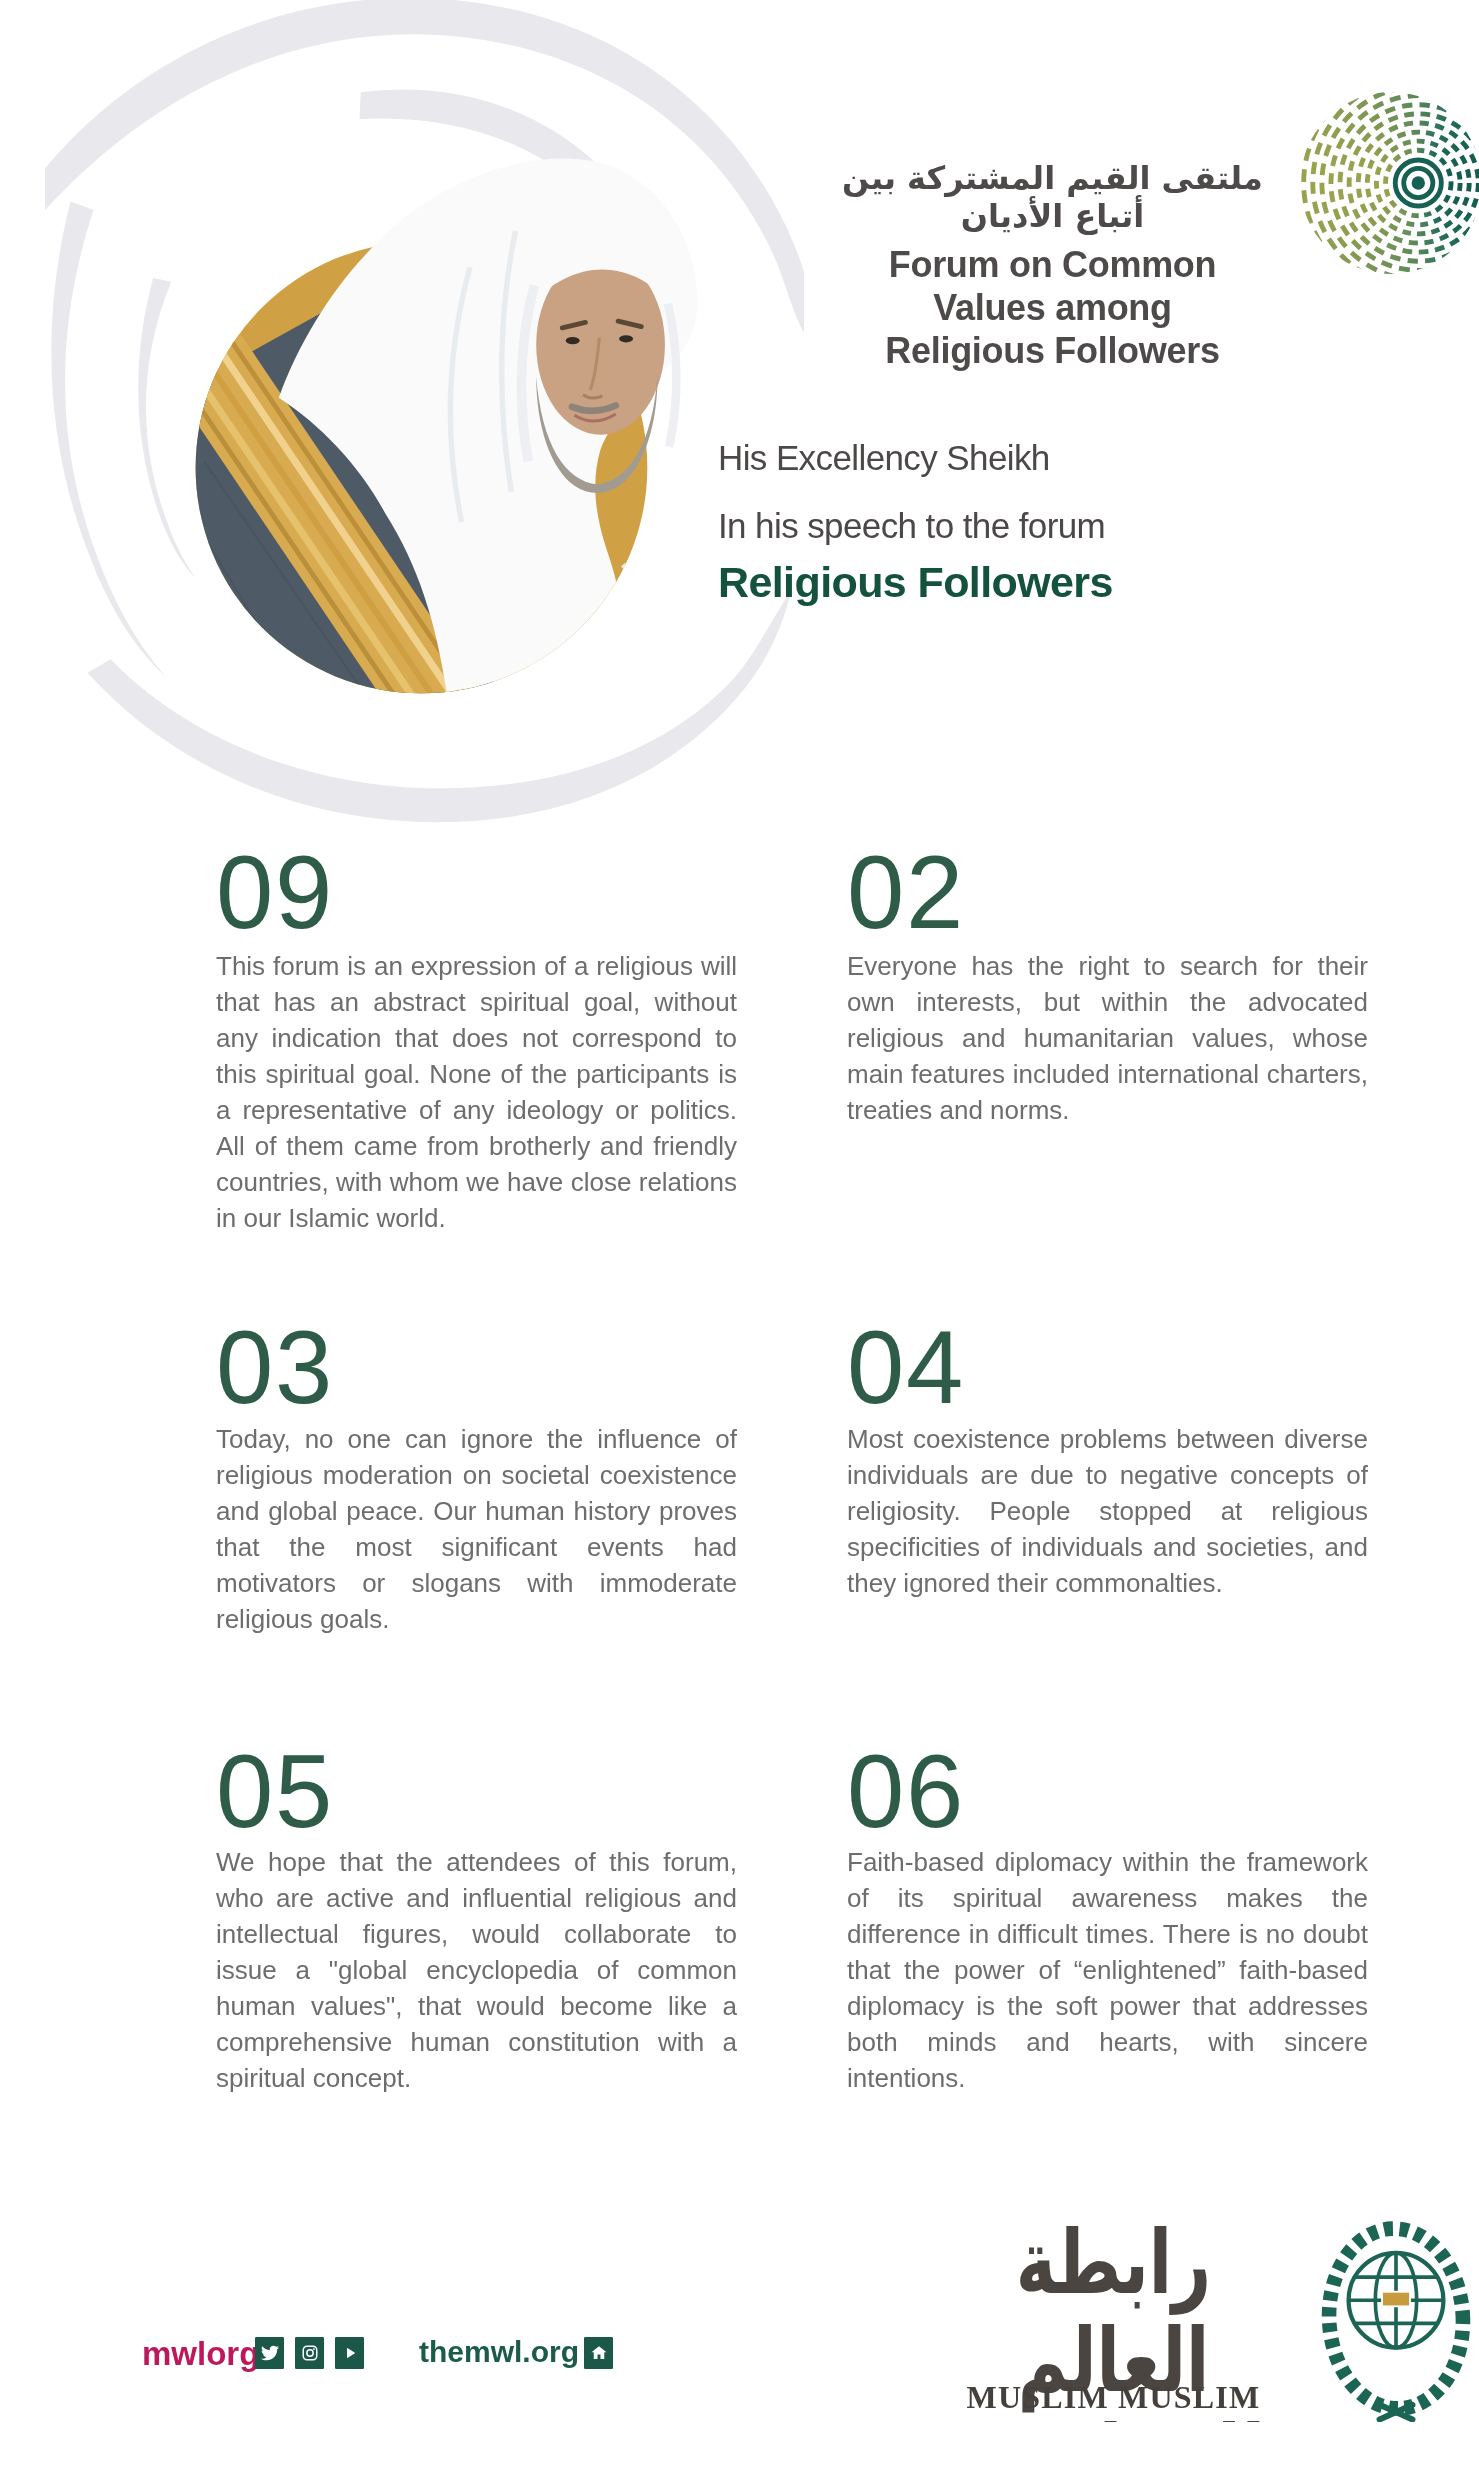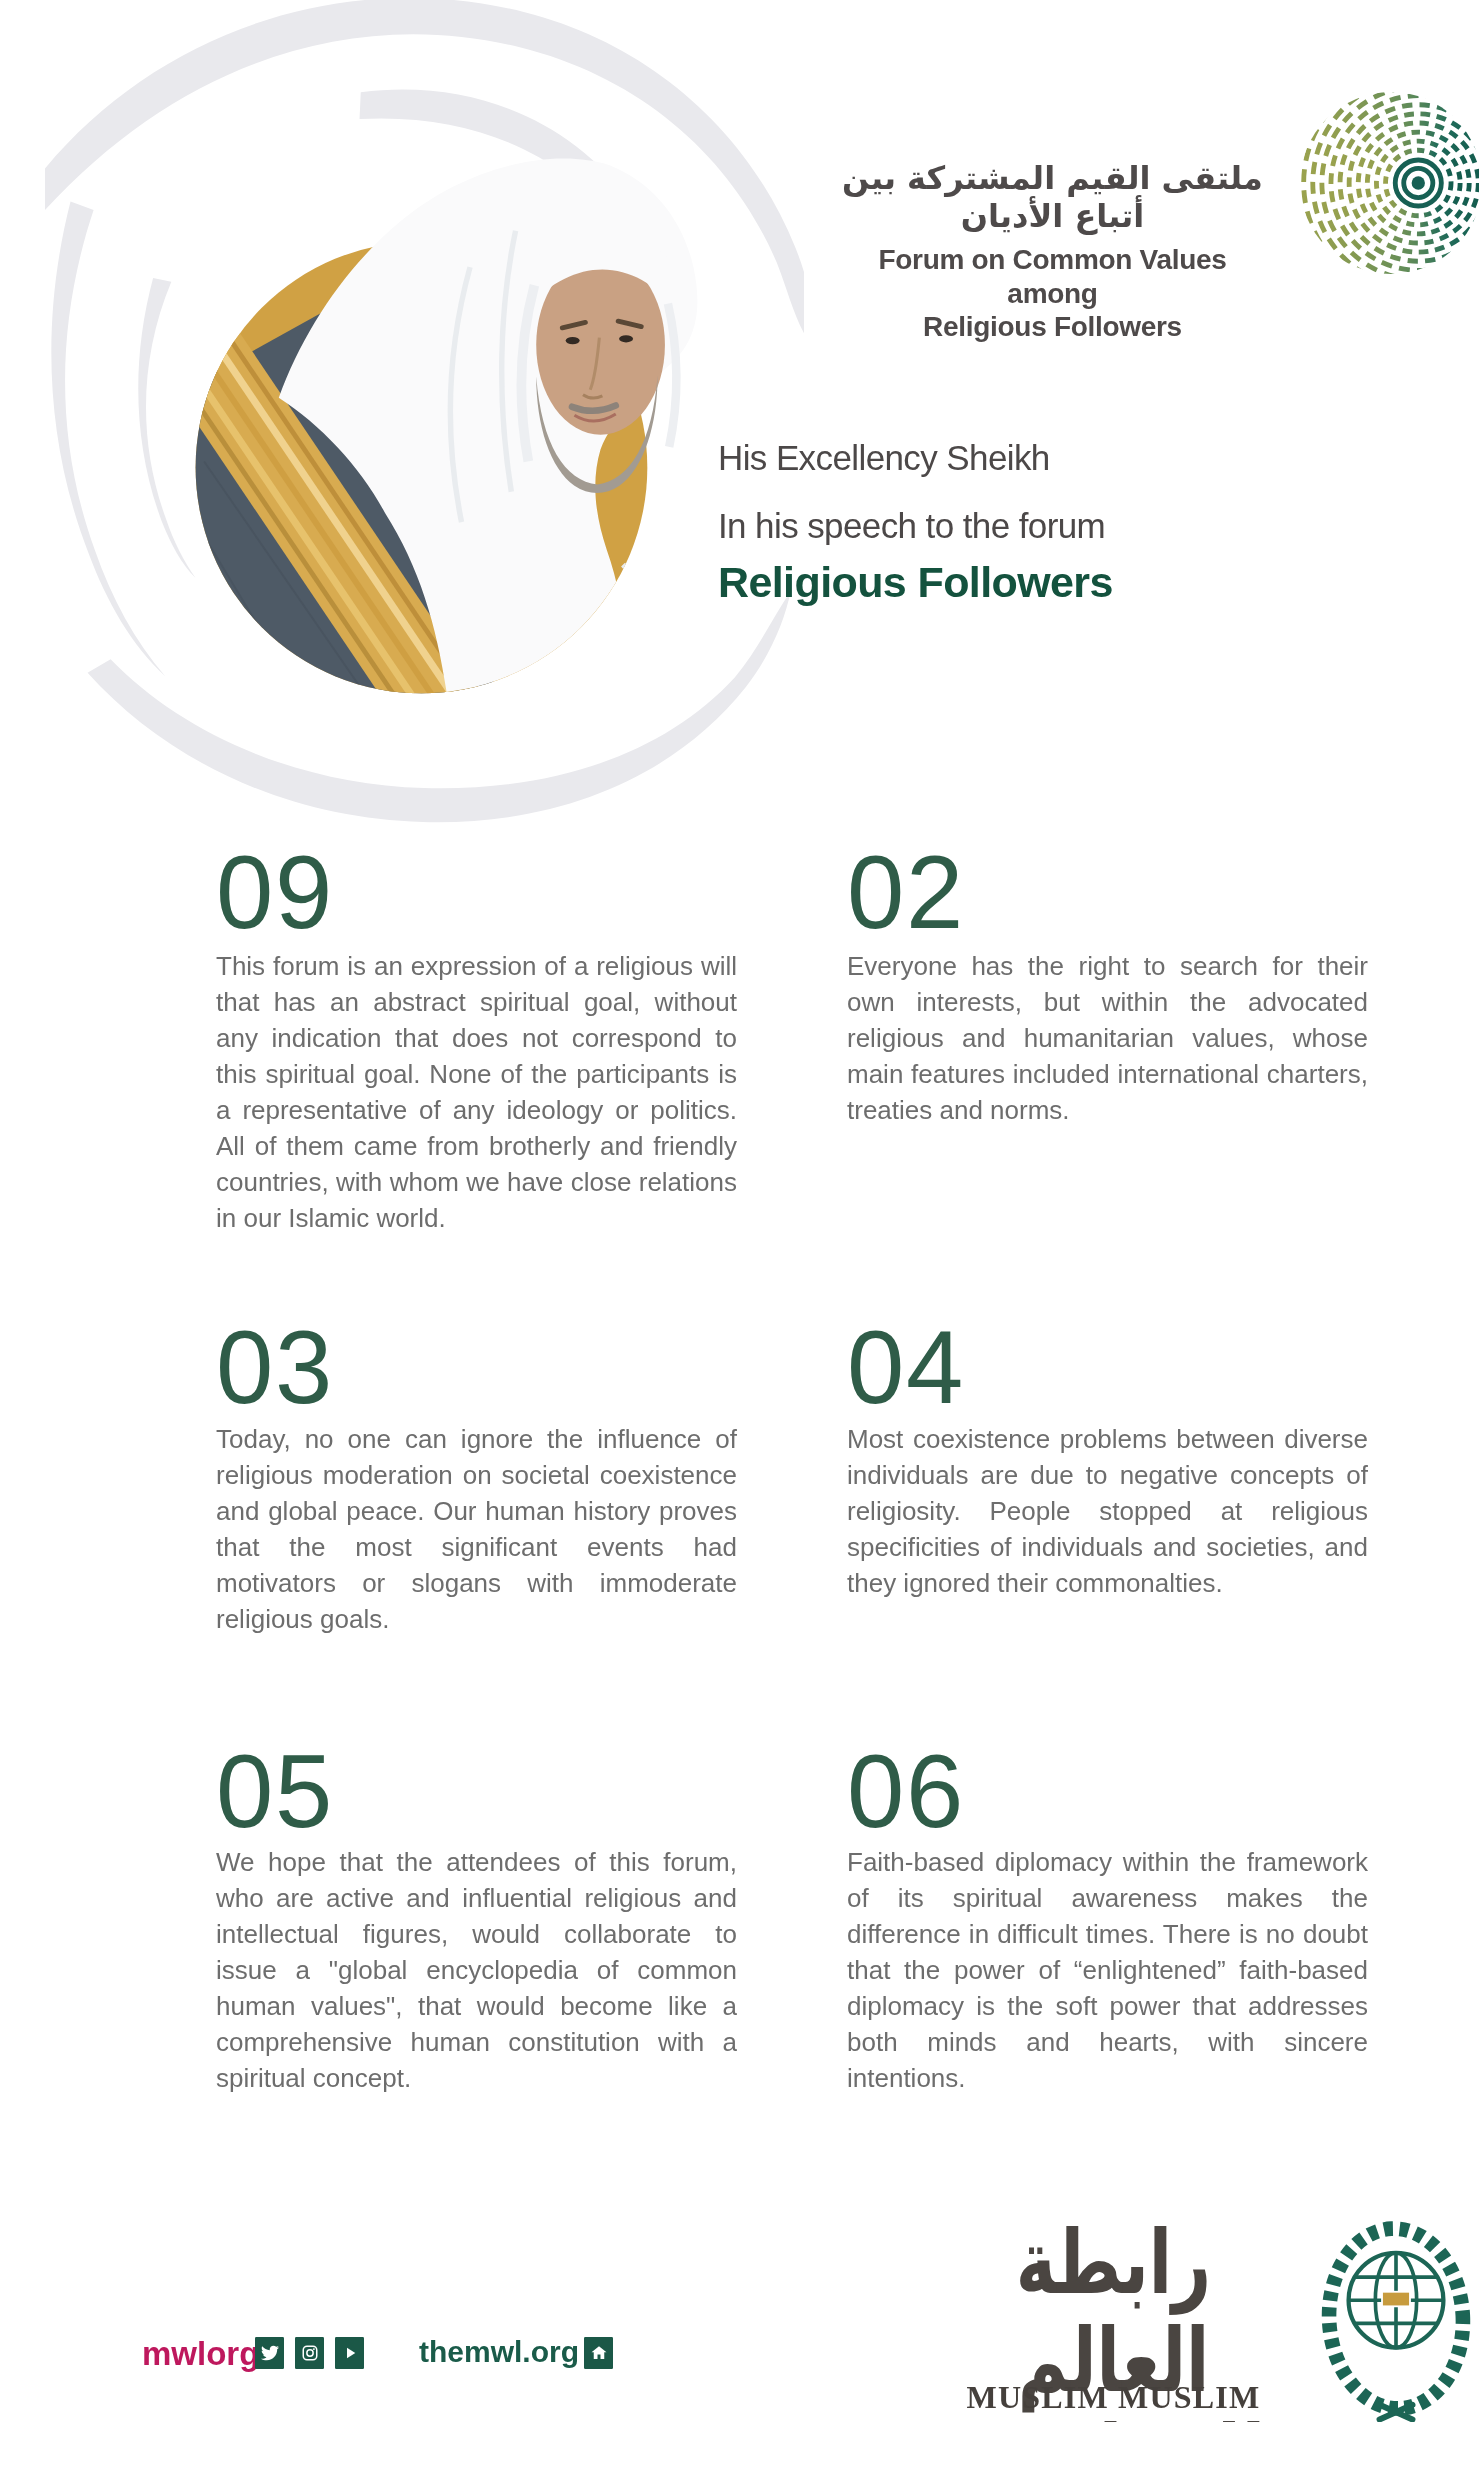--- a/index.html
+++ b/index.html
@@ -4,21 +4,21 @@
 <style>
   html,body{margin:0;padding:0;background:#fff;}
   .page{position:relative;width:1479px;height:2422px;background:#ffffff;overflow:hidden;
         font-family:"Liberation Sans",sans-serif;margin-left:45px;}
   .abs{position:absolute;}
 
   
   .brand{left:795px;top:159px;width:425px;text-align:center;}
   .brand-ar{font-family:"DejaVu Sans",sans-serif;font-size:32px;font-weight:bold;
             color:#4E4A4A;line-height:1.2;}
-  .brand-en{font-size:28px;font-weight:bold;color:#4E4A4A;line-height:1.2;
+  .brand-en{font-size:36px;font-weight:bold;color:#4E4A4A;line-height:1.2;
             letter-spacing:-0.3px;margin-top:7.3px;}
   .forum-logo{left:1252px;top:89px;}
 
   
   .hero-text{left:673px;top:438px;width:765px;}
   .hero-pre{font-size:35px;color:#4C4848;letter-spacing:-0.6px;line-height:40px;}
   .hero-name{font-size:40px;font-weight:bold;color:#D2A34C;line-height:49px;margin-top:8.5px;
              letter-spacing:-0.6px;}
   .hero-intro{font-size:35px;color:#4C4848;letter-spacing:-0.6px;line-height:40px;margin-top:28px;}
   .hero-title{font-size:43px;font-weight:bold;color:#14523E;line-height:46px;margin-top:13.4px;

